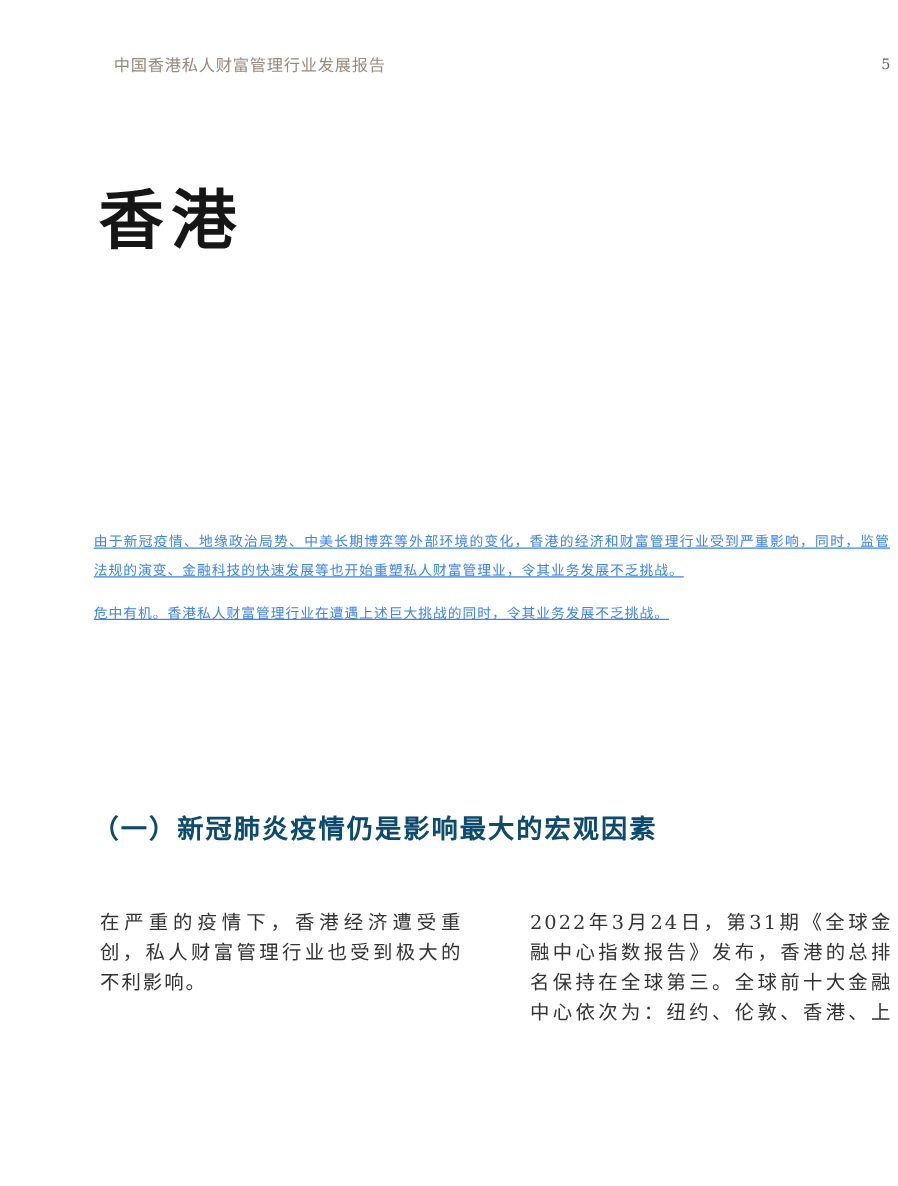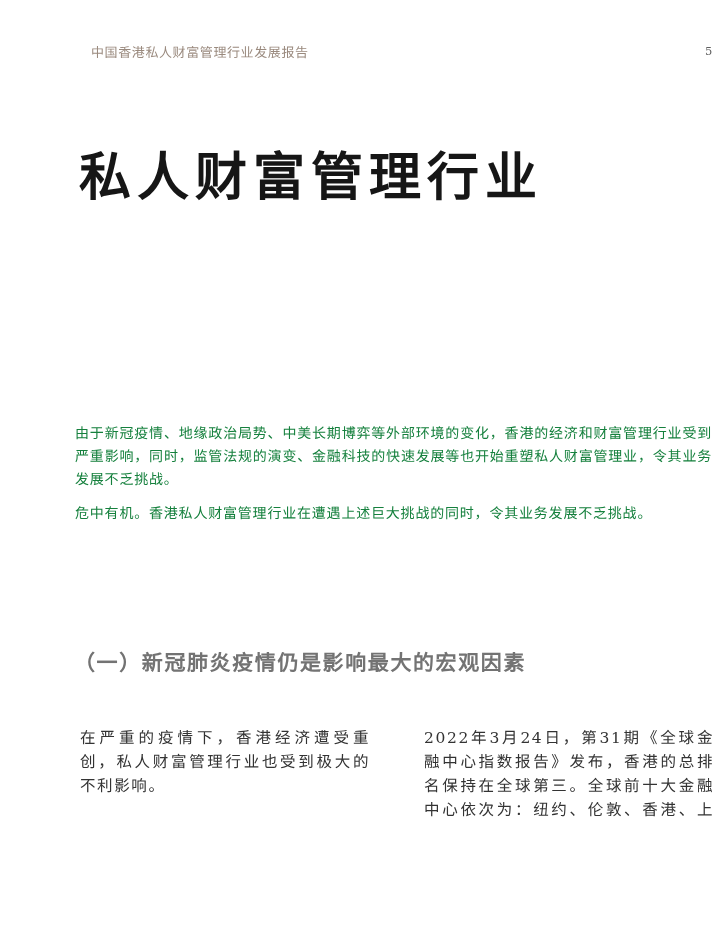--- a/index.html
+++ b/index.html
@@ -47,39 +47,40 @@
     letter-spacing: 6px;
     white-space: nowrap;
   }
 
   
   .intro {
     position: absolute;
     left: 39px;
     top: 422px;
     width: 637px;
-    font-size: 14px;
+    font-size: 11px;
     line-height: 23px;
     letter-spacing: 0.8px;
-    color: #15803d;
+    color: #3b82f6;
     text-align: justify;
     text-justify: inter-character;
+    text-decoration: underline;
   }
   .intro p { margin: 0; }
   .intro p + p { margin-top: 11px; }
 
   
   .section-heading {
     position: absolute;
     left: 38px;
     top: 646px;
     font-size: 21px;
     font-weight: 700;
     letter-spacing: 1.6px;
-    color: #737373;
+    color: #0c4a6e;
     white-space: nowrap;
   }
 
   
   .columns {
     position: absolute;
     left: 44px;
     top: 726px;
     width: 634px;
     display: flex;
@@ -100,21 +101,21 @@
 </head>
 <body>
 
 <div class="page">
 
   <div class="running-header-title">中国香港私人财富管理行业发展报告</div>
 
   <div class="page-number">5</div>
 
   <div class="doc-title">
-    <div>私人财富管理行业</div>
+    <div>香港</div>
   </div>
 
   <div class="intro">
     <p>由于新冠疫情、地缘政治局势、中美长期博弈等外部环境的变化，香港的经济和财富管理行业受到严重影响，同时，监管法规的演变、金融科技的快速发展等也开始重塑私人财富管理业，令其业务发展不乏挑战。</p>
     <p>危中有机。香港私人财富管理行业在遭遇上述巨大挑战的同时，令其业务发展不乏挑战。</p>
   </div>
 
   <div class="section-heading">（一）新冠肺炎疫情仍是影响最大的宏观因素</div>
 
   <div class="columns">

